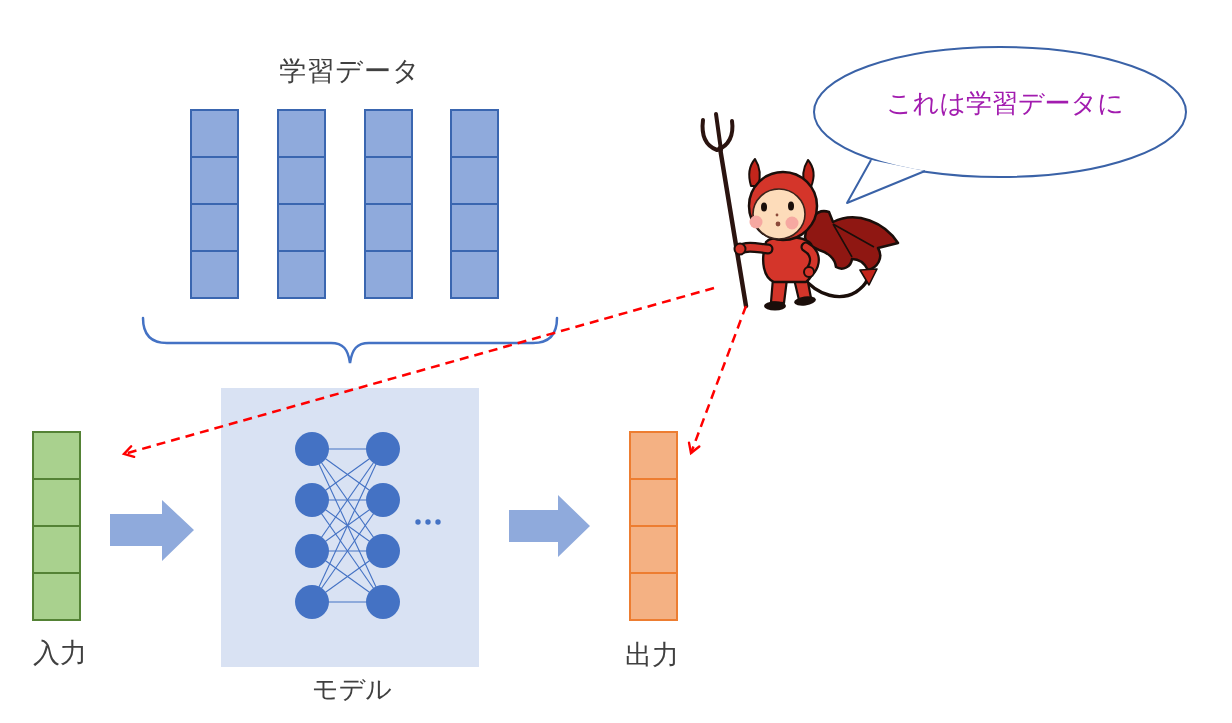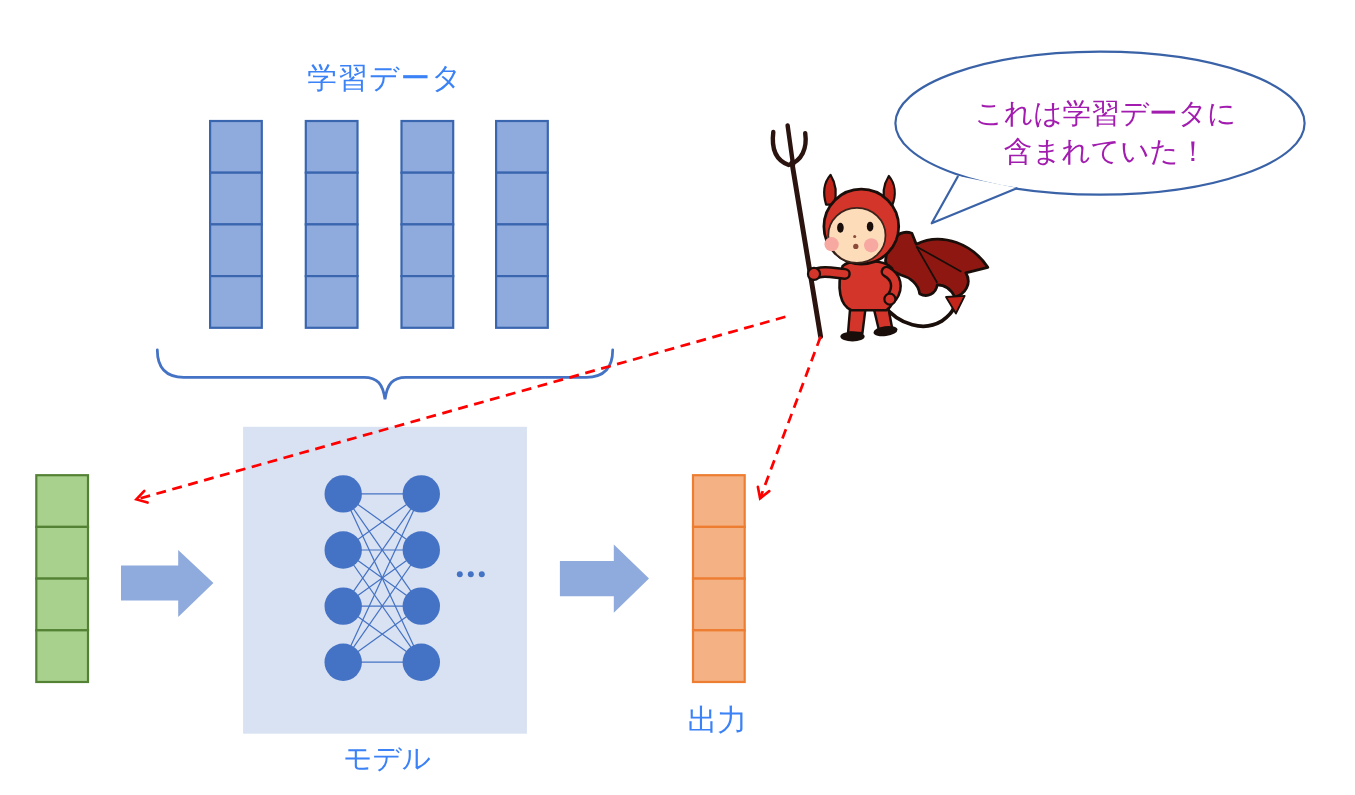--- a/index.html
+++ b/index.html
@@ -7,21 +7,21 @@
     position: relative;
     width: 1232px;
     height: 723px;
     background: #ffffff;
     overflow: hidden;
     font-family: "Liberation Sans", "DejaVu Sans", sans-serif;
   }
   #shapes { position:absolute; left:0; top:0; }
   .label {
     position: absolute;
-    color: #3b82f6;
+    color: #404040;
     text-align: center;
     white-space: nowrap;
   }
   .label-title    { left:230px; top:53px;  width:240px; font-size:27px; letter-spacing:1px; }
   .label-input    { left:10px;  top:635px; width:100px; font-size:27px; }
   .label-output   { left:602px; top:637px; width:100px; font-size:27px; }
   .label-model    { left:272px; top:672px; width:160px; font-size:26px; }
   .bubble-text {
     position:absolute; left:830px; top:86px; width:350px;
     font-size:26px; line-height:34px; color:#a21caf; text-align:center;
@@ -192,20 +192,20 @@
     <g stroke="#FF0000" stroke-width="2.5" stroke-dasharray="9 6" fill="none">
       <line x1="714" y1="288" x2="124" y2="454" marker-end="url(#redarrow)"></line>
       <line x1="746" y1="306" x2="691" y2="453" marker-end="url(#redarrow)"></line>
     </g>
   </svg>
 
   <div class="label label-title">学習データ</div>
 
   <div class="bubble-text">
     <div>これは学習データに</div>
-    <div>含まれていた！</div>
   </div>
 
+  <div class="label label-input">入力</div>
 
   <div class="label label-output">出力</div>
 
   <div class="label label-model">モデル</div>
 </div>
 
 </body></html>

